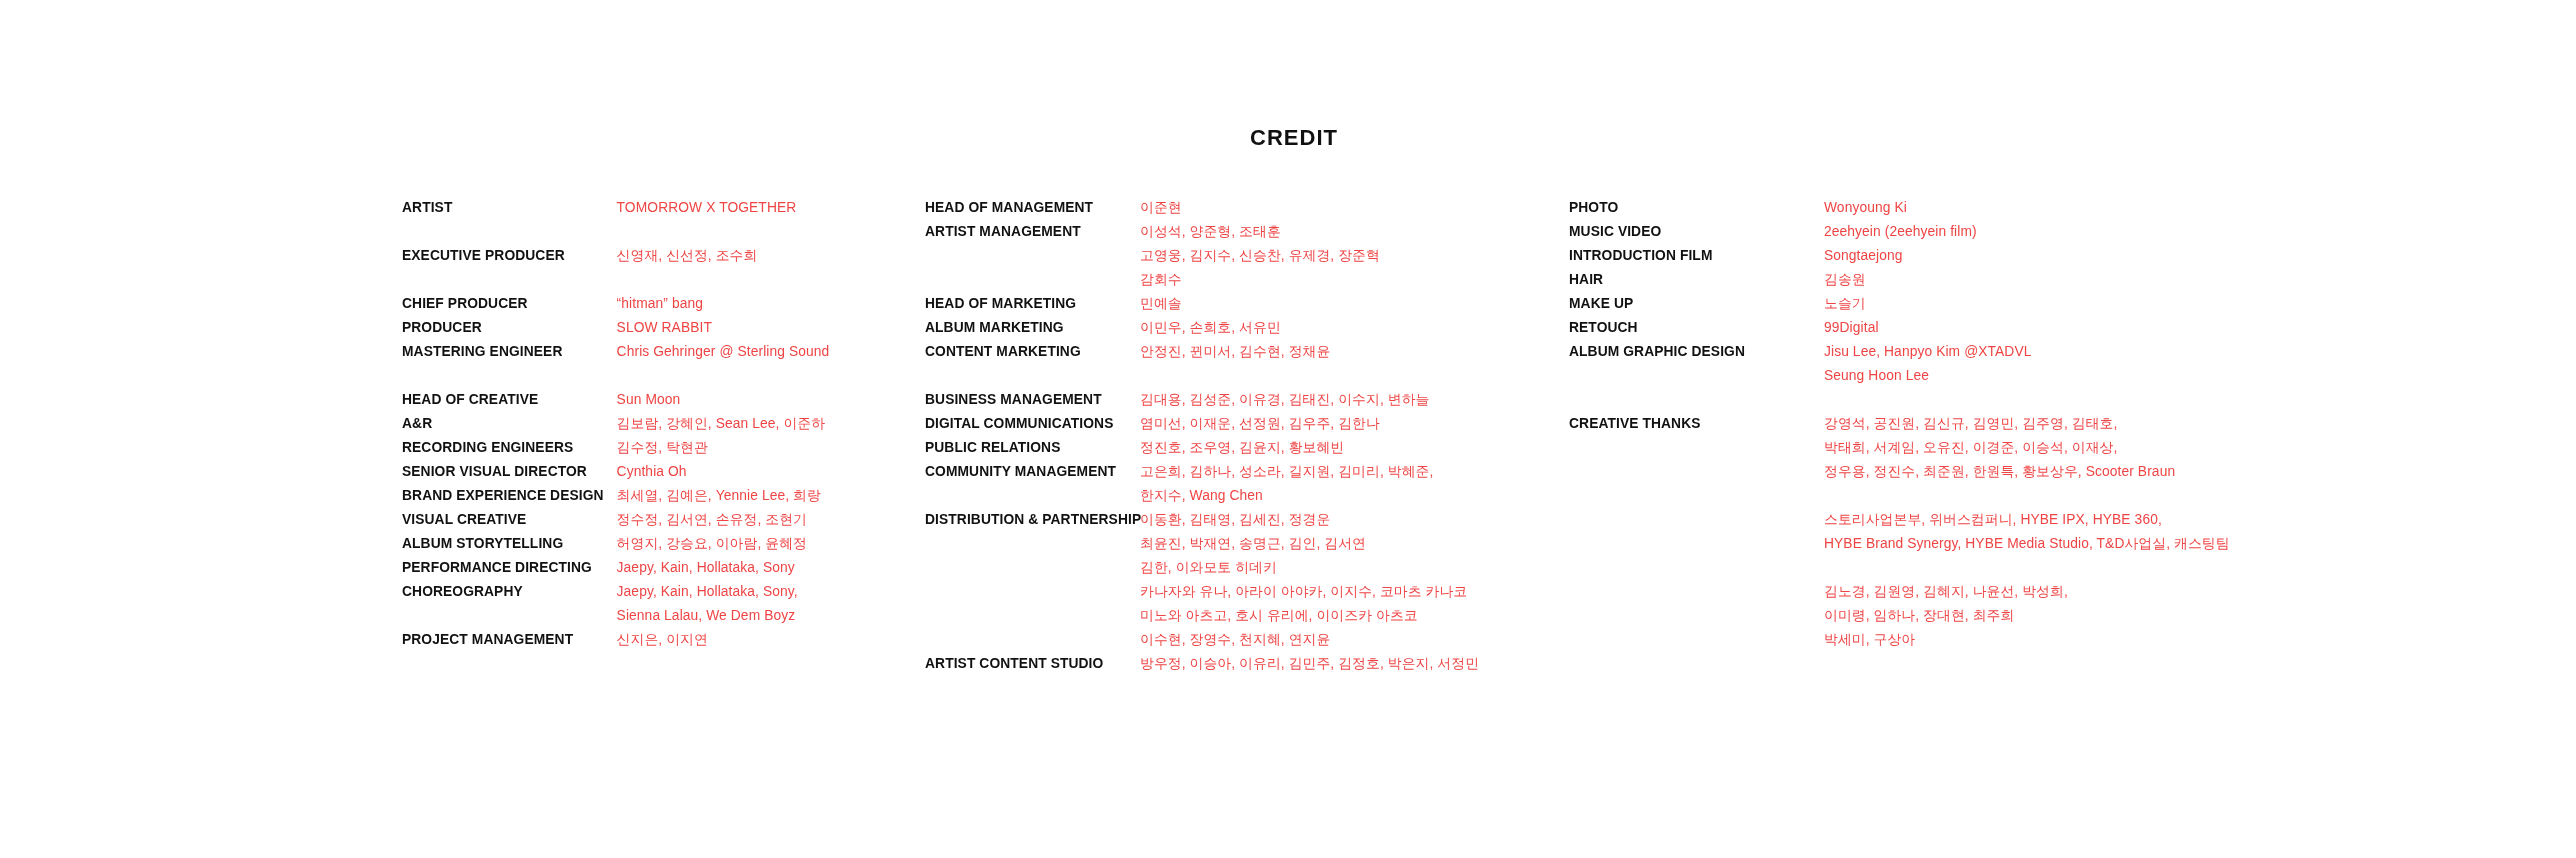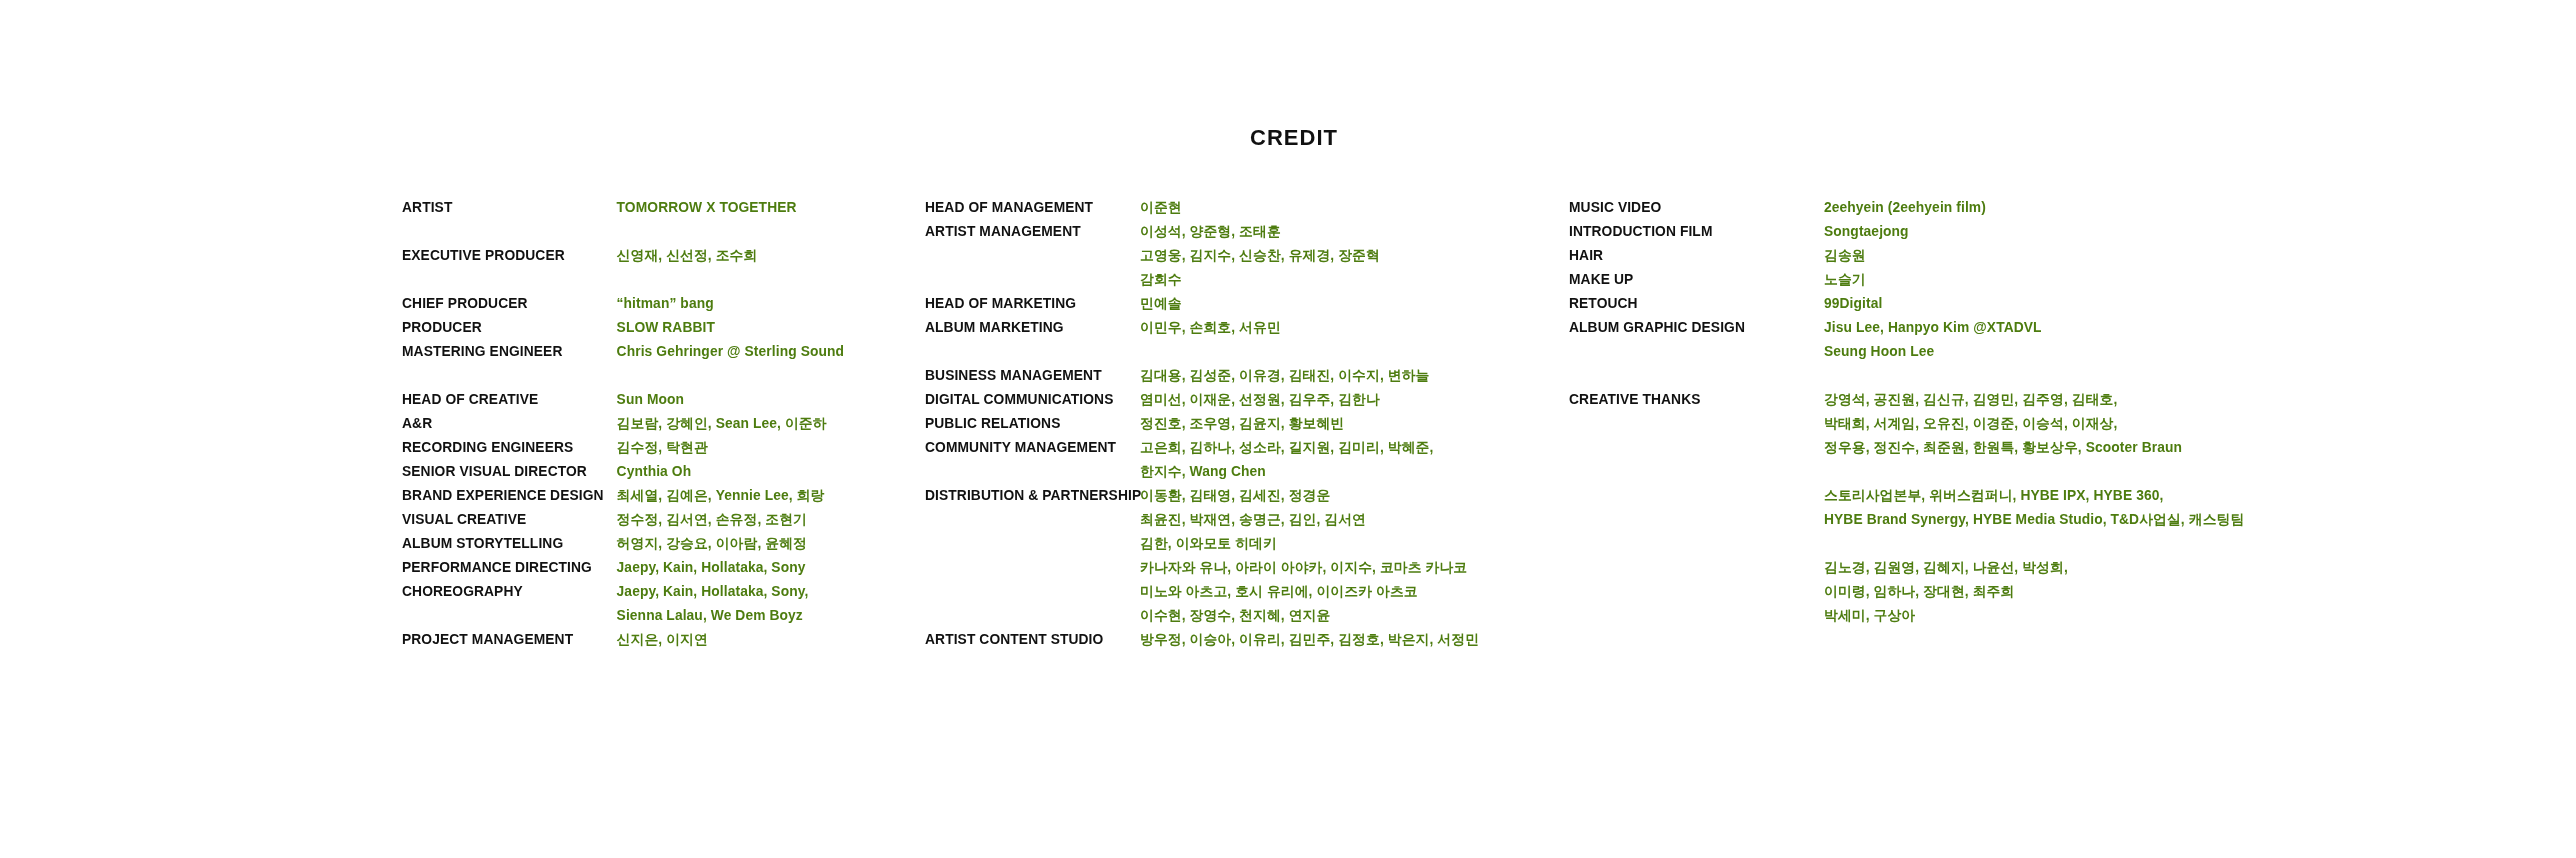--- a/index.html
+++ b/index.html
@@ -55,23 +55,23 @@
   }
   .label {
     font-size: 13.8px;
     font-weight: 700;
     letter-spacing: 0.1px;
     color: #111111;
     white-space: nowrap;
   }
   .value {
     font-size: 13.8px;
-    font-weight: 700;
+    font-weight: 400;
     letter-spacing: 0.1px;
-    color: #4d7c0f;
+    color: #ef4444;
     white-space: pre-wrap;
   }
   
   .col-1 .label { width: 215px; }
   .col-1 .value { width: 309px; }
 
   .col-2 .label { width: 215px; }
   .col-2 .value { width: 429px; }
 
   .col-3 .label { width: 255px; }
@@ -193,20 +193,24 @@
         <div class="value value-cont">감회수</div>
       </div>
       <div class="row">
         <div class="label">HEAD OF MARKETING</div>
         <div class="value">민예솔</div>
       </div>
       <div class="row">
         <div class="label">ALBUM MARKETING</div>
         <div class="value">이민우, 손희호, 서유민</div>
       </div>
+      <div class="row">
+        <div class="label">CONTENT MARKETING</div>
+        <div class="value">안정진, 뀐미서, 김수현, 정채윤</div>
+      </div>
     </div>
 
     <div class="spacer-lg"></div>
 
     <div class="group">
       <div class="row">
         <div class="label">BUSINESS MANAGEMENT</div>
         <div class="value">김대용, 김성준, 이유경, 김태진, 이수지, 변하늘</div>
       </div>
       <div class="row">
@@ -252,20 +256,24 @@
       <div class="row">
         <div class="label">ARTIST CONTENT STUDIO</div>
         <div class="value">방우정, 이승아, 이유리, 김민주, 김정호, 박은지, 서정민</div>
       </div>
     </div>
   </div>
 
   <div class="col col-3">
     <div class="group">
       <div class="row">
+        <div class="label">PHOTO</div>
+        <div class="value">Wonyoung Ki</div>
+      </div>
+      <div class="row">
         <div class="label">MUSIC VIDEO</div>
         <div class="value">2eehyein (2eehyein film)</div>
       </div>
       <div class="row">
         <div class="label">INTRODUCTION FILM</div>
         <div class="value">Songtaejong</div>
       </div>
       <div class="row">
         <div class="label">HAIR</div>
         <div class="value">김송원</div>

